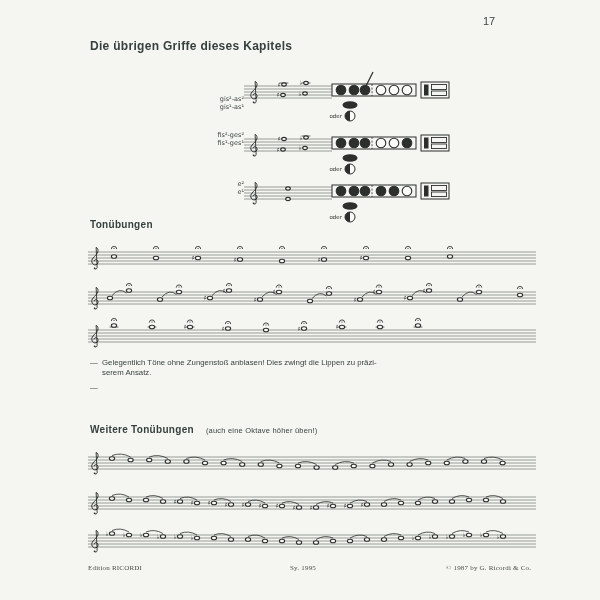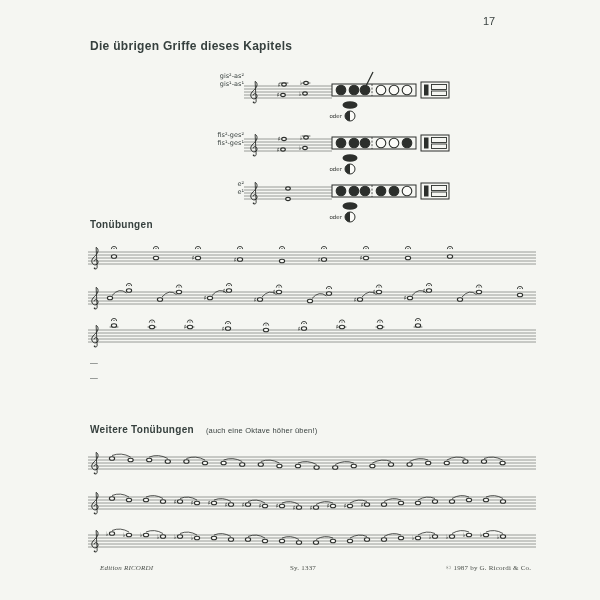--- a/index.html
+++ b/index.html
@@ -21,21 +21,21 @@
   svg{display:block;overflow:visible;}
   svg text{font-family:"DejaVu Sans",sans-serif;}
 </style>
 </head>
 <body>
 
 <div class="abs pagenum">17</div>
 
 <div class="abs heading">Die übrigen Griffe dieses Kapitels</div>
 
-<div class="abs" style="left:198px;top:72px;">
+<div class="abs" style="left:198px;top:95px;">
   <div class="flabel">
       <div>gis²-as²</div>
       <div>gis¹-as¹</div>
     </div>
 </div>
 <svg class="abs" style="left:240px;top:70px;" width="100" height="56">
     <line x1="4" y1="16" x2="92" y2="16" stroke="#2c2f2c" stroke-width="0.55" opacity="0.85"></line>
     <line x1="4" y1="19" x2="92" y2="19" stroke="#2c2f2c" stroke-width="0.55" opacity="0.85"></line>
     <line x1="4" y1="22" x2="92" y2="22" stroke="#2c2f2c" stroke-width="0.55" opacity="0.85"></line>
     <line x1="4" y1="25" x2="92" y2="25" stroke="#2c2f2c" stroke-width="0.55" opacity="0.85"></line>
@@ -339,20 +339,22 @@
     <line x1="329.6" y1="17" x2="338.4" y2="17" stroke="#2c2f2c" stroke-width="0.7"></line>
     <ellipse cx="334" cy="15.5" rx="2.6" ry="1.7680000000000002" fill="#fbfbf8" stroke="#2c2f2c" stroke-width="1.15"></ellipse>
     <path d="M 331.3,11.1 A 2.7,2.7 0 0 1 336.7,11.1" fill="none" stroke="#2c2f2c" stroke-width="0.85"></path>
     <circle cx="334" cy="10.5" r="0.55" fill="#2c2f2c"></circle>
   </svg>
 
 <div class="abs" style="left:90px;top:358px;width:360px;">
   <div class="remark">
     <span class="dash">—</span>
     <div>
+      <div>Gelegentlich Töne ohne Zungenstoß anblasen! Dies zwingt die Lippen zu präzi-</div>
+      <div>serem Ansatz.</div>
     </div>
   </div>
   <div class="remark" style="margin-top:5px;">
     <span class="dash">—</span>
   </div>
 </div>
 
 <div class="abs sec-title" style="left:90px;top:424px;">
   <span>Weitere Tonübungen</span><span class="hint">(auch eine Oktave höher üben!)</span>
 </div>
@@ -527,15 +529,15 @@
     <text x="378.6" y="22.3" font-size="6.3" fill="#2c2f2c">♭</text>
     <ellipse cx="385" cy="20" rx="2.6" ry="1.7680000000000002" fill="#fbfbf8" stroke="#2c2f2c" stroke-width="1.15"></ellipse>
     <path d="M 368,18.5 Q 376.5,13.5 385,17" fill="none" stroke="#2c2f2c" stroke-width="0.8"></path>
     <text x="395.6" y="22.3" font-size="6.3" fill="#2c2f2c">♭</text>
     <ellipse cx="402" cy="20" rx="2.6" ry="1.7680000000000002" fill="#fbfbf8" stroke="#2c2f2c" stroke-width="1.15"></ellipse>
     <text x="412.6" y="23.8" font-size="6.3" fill="#2c2f2c">♭</text>
     <ellipse cx="419" cy="21.5" rx="2.6" ry="1.7680000000000002" fill="#fbfbf8" stroke="#2c2f2c" stroke-width="1.15"></ellipse>
     <path d="M 402,17 Q 410.5,13.5 419,18.5" fill="none" stroke="#2c2f2c" stroke-width="0.8"></path>
   </svg>
 
-<div class="abs footer-text" style="left:100px;top:564px;font-style:italic;">Edition RICORDI</div>
-<div class="abs footer-text" style="left:290px;top:564px;">Sy. 1337</div>
+<div class="abs footer-text" style="left:88px;top:564px;">Edition RICORDI</div>
+<div class="abs footer-text" style="left:290px;top:564px;">Sy. 1995</div>
 <div class="abs footer-text" style="left:418px;top:564px;margin-left:28px;">© 1987 by G. Ricordi &amp; Co.</div>
 
 </body></html>

